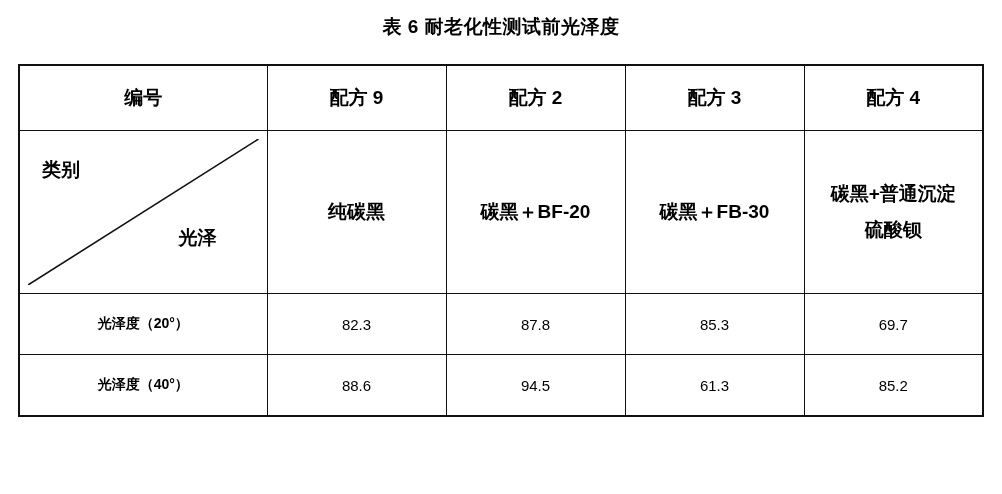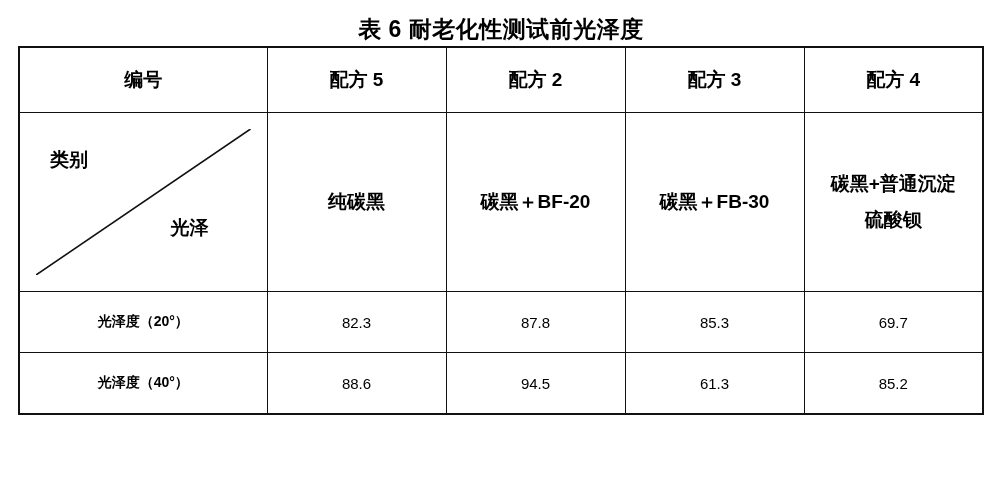--- a/index.html
+++ b/index.html
@@ -15,25 +15,25 @@
     overflow: hidden;
   }
   .page {
     position: relative;
     width: 1002px;
     height: 494px;
     box-sizing: border-box;
   }
   .caption {
     text-align: center;
-    font-size: 23px;
+    font-size: 19px;
     font-weight: bold;
     letter-spacing: 0.5px;
     padding-top: 14px;
-    padding-bottom: 1px;
+    padding-bottom: 24px;
   }
   table.gloss {
     border-collapse: collapse;
     table-layout: fixed;
     width: 966px;
     margin: 0 auto;
     border: 2px solid #111;
   }
   table.gloss td {
     border: 1.5px solid #111;
@@ -64,21 +64,21 @@
     font-size: 14px;
   }
   tr.data-row td.value {
     font-weight: normal;
     font-size: 15px;
   }
 
   
   .diag-cell {
     position: relative;
-    padding: 16px !important;
+    padding: 8px !important;
     text-decoration: underline;
   }
   .diag-inner {
     position: relative;
     width: 100%;
     height: 146px;
   }
   .diag-inner svg {
     position: absolute;
     left: 0;
@@ -118,21 +118,21 @@
     <colgroup>
       <col class="col-first">
       <col class="col-data">
       <col class="col-data">
       <col class="col-data">
       <col class="col-data">
     </colgroup>
     <tbody>
       <tr class="header-row">
         <td>编号</td>
-        <td>配方 5</td>
+        <td>配方 9</td>
         <td>配方 2</td>
         <td>配方 3</td>
         <td>配方 4</td>
       </tr>
 
       <tr class="subhead-row">
         <td class="diag-cell">
           <div class="diag-inner">
             <svg viewBox="0 0 248 146" preserveAspectRatio="none">
               <line x1="0" y1="146" x2="248" y2="0" stroke="#111" stroke-width="1.6" vector-effect="non-scaling-stroke"></line>

